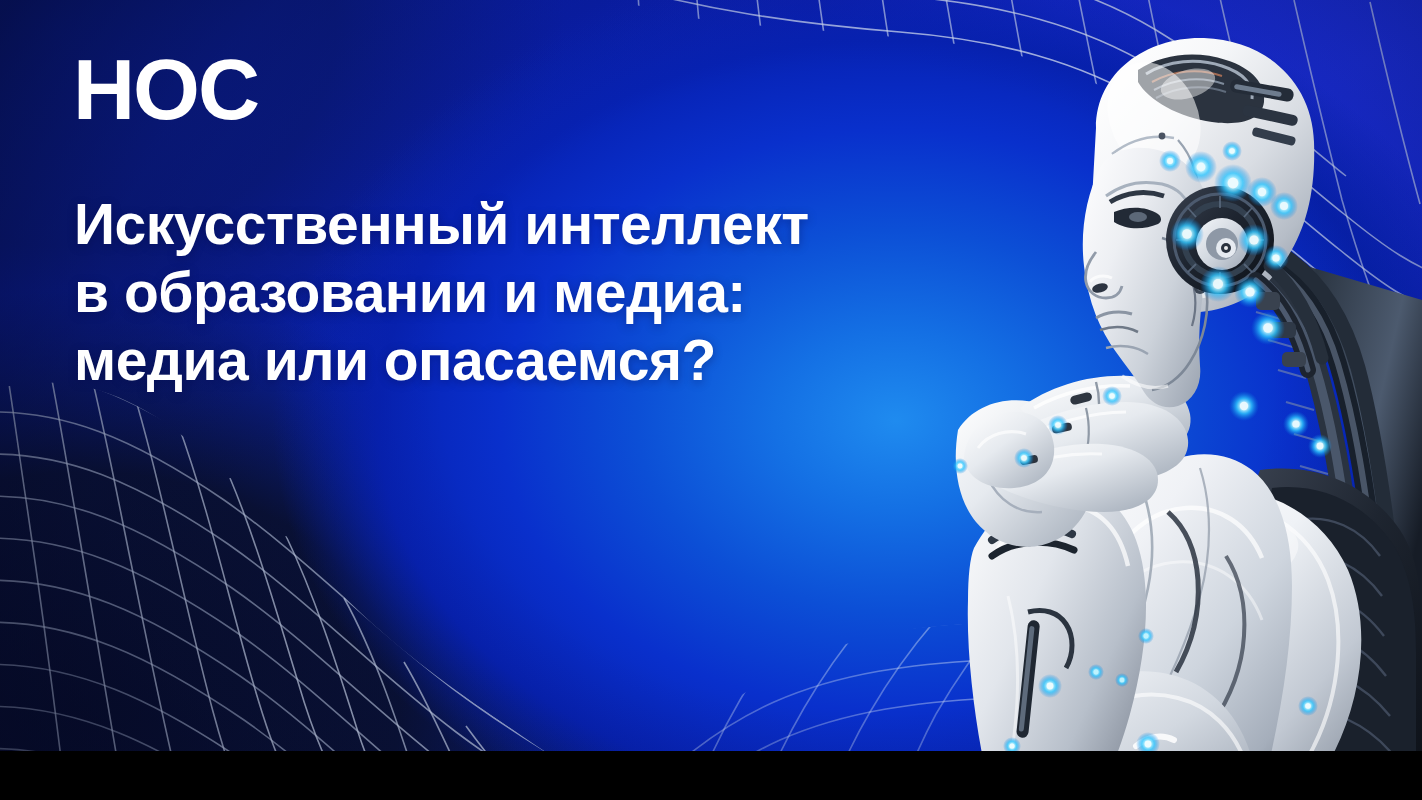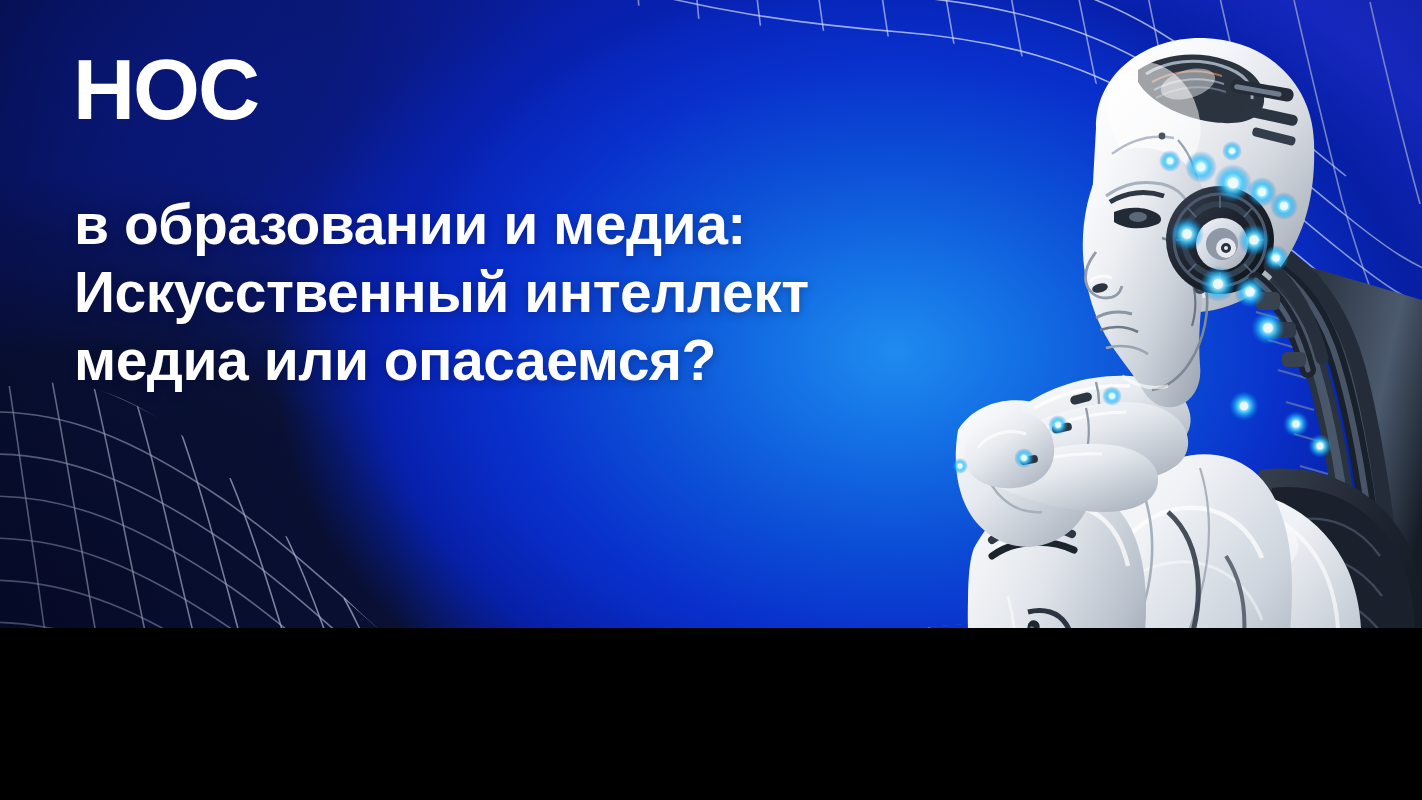--- a/index.html
+++ b/index.html
@@ -3,21 +3,21 @@
 <meta charset="utf-8">
 <style>
   html, body {
     margin: 0;
     padding: 0;
     background: #000;
   }
   #slide {
     position: relative;
     width: 1422px;
-    height: 628px;
+    height: 751px;
     overflow: hidden;
     font-family: "Liberation Sans", sans-serif;
     background: #0A1130;
   }
 
   
   .bg-base {
     position: absolute;
     inset: 0;
     background:
@@ -548,18 +548,18 @@
           <circle cx="408" cy="706" r="10" fill="url(#glowG)"></circle>
             <circle cx="408" cy="706" r="2.8" fill="#ECFDFF"></circle>
         </g>
       </g>
     </svg>
   </div>
 
   <div class="logo">НОС</div>
 
   <div class="title-block">
+    <div class="title-line">Искусственный интеллект</div>
     <div class="title-line">в образовании и медиа:</div>
-    <div class="title-line">Искусственный интеллект</div>
     <div class="title-line">медиа или опасаемся?</div>
   </div>
 
 </div>
 
 </body></html>

